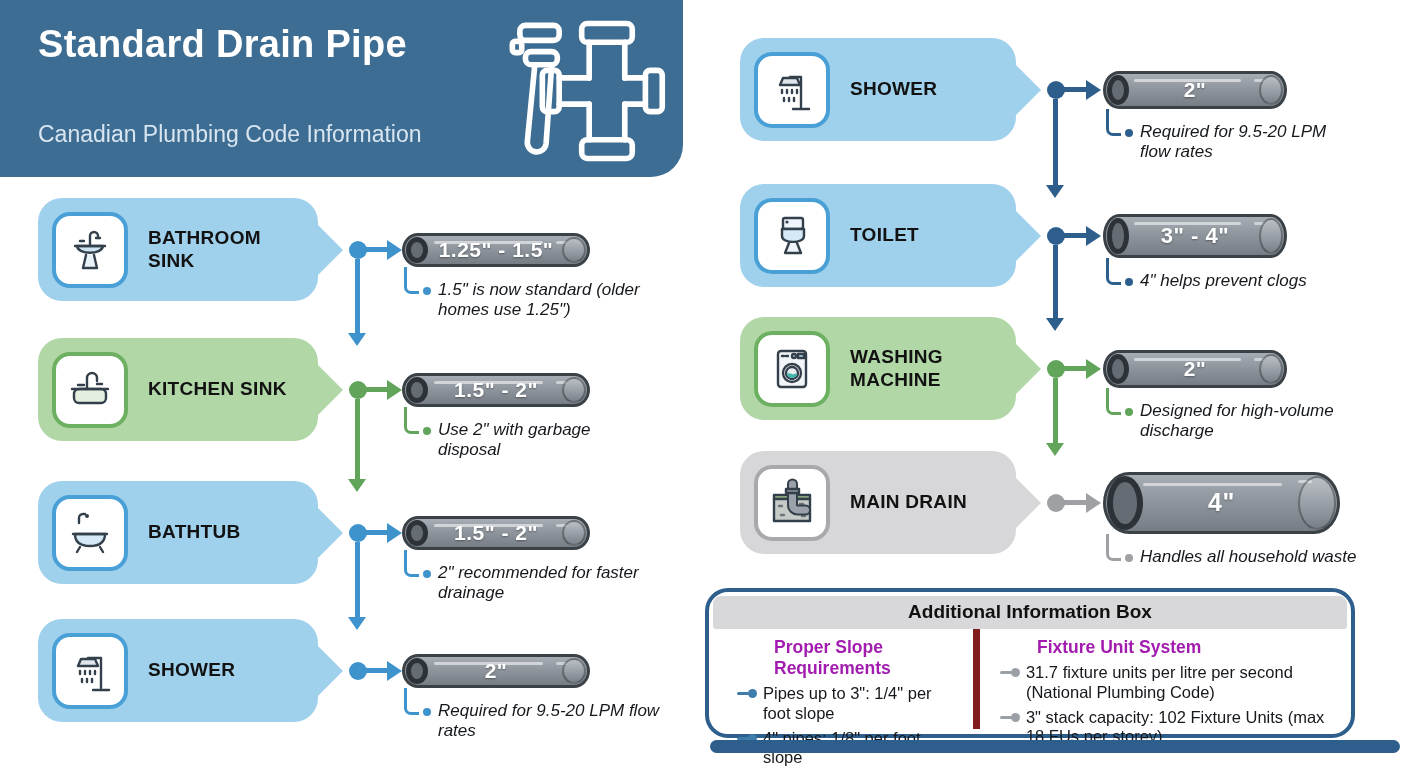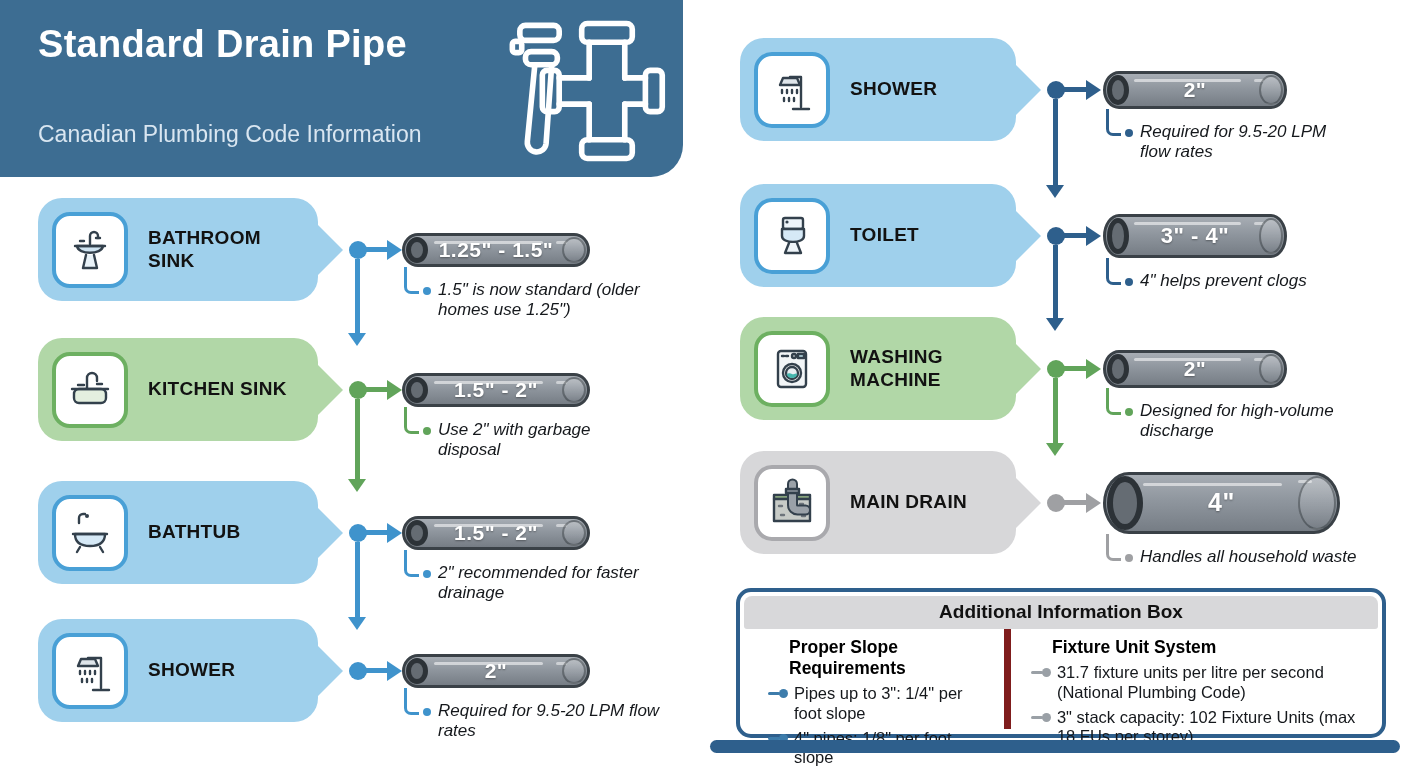--- a/index.html
+++ b/index.html
@@ -96,29 +96,29 @@
   .right .note{left:1106px;}
   .nelbow{width:12px;height:24px;border-left:3px solid var(--conn);
         border-bottom:3px solid var(--conn);border-bottom-left-radius:7px;flex:0 0 auto;}
   .ndot{width:8px;height:8px;border-radius:50%;background:var(--conn);margin:20px 7px 0 4px;
         flex:0 0 auto;}
   .ntext{margin-top:13px;font-size:17px;color:#15181c;line-height:1.2;width:var(--nw,230px);}
   .row-l1{--nw:228px;} .row-l2{--nw:178px;} .row-l3{--nw:238px;} .row-l4{--nw:242px;}
   .row-r1{--nw:208px;} .row-r2{--nw:260px;} .row-r3{--nw:228px;} .row-r4{--nw:285px;}
 
   
-  .infobox{position:absolute;left:736px;top:588px;width:650px;height:150px;box-sizing:border-box;
-        background:#fff;border:4px solid #2e5f8c;border-radius:15px;padding:4px;}
+  .infobox{position:absolute;left:705px;top:588px;width:650px;height:150px;box-sizing:border-box;
+        background:#fff;border:4px solid #2e5f8c;border-radius:23px;padding:4px;}
   .ib-head{background:#d8d8da;border-radius:8px 8px 3px 3px;text-align:center;font-weight:800;
         font-size:19px;color:#111;padding:5px 0 6px;}
   .ib-body{display:flex;height:calc(100% - 34px);}
   .ib-col{box-sizing:border-box;padding:6px 10px 0 24px;}
   .ib-col.c1{width:41%;--bcol:#3d7cab;}
   .ib-col.c2{width:59%;border-left:7px solid #7f1d1d;--bcol:#9aa0a6;padding-left:20px;}
-  .ib-h{font-weight:800;font-size:17.5px;color:#000000;margin:2px 0 5px 21px;}
+  .ib-h{font-weight:800;font-size:17.5px;color:#a21caf;margin:2px 0 5px 37px;}
   .ib-item{display:flex;font-size:16.5px;line-height:1.2;color:#15181c;margin:0 0 5px;}
   .ib-bullet{flex:0 0 auto;width:12px;height:3px;background:var(--bcol);border-radius:2px;
         margin:8px 14px 0 0;position:relative;}
   .ib-bullet::after{content:"";position:absolute;right:-8px;top:-3px;width:9px;height:9px;
         border-radius:50%;background:var(--bcol);}
 
   .bottombar{position:absolute;left:710px;top:740px;width:690px;height:13px;background:#2e5f8c;
         border-radius:7px;}
 
   .icon-box svg{display:block;}

